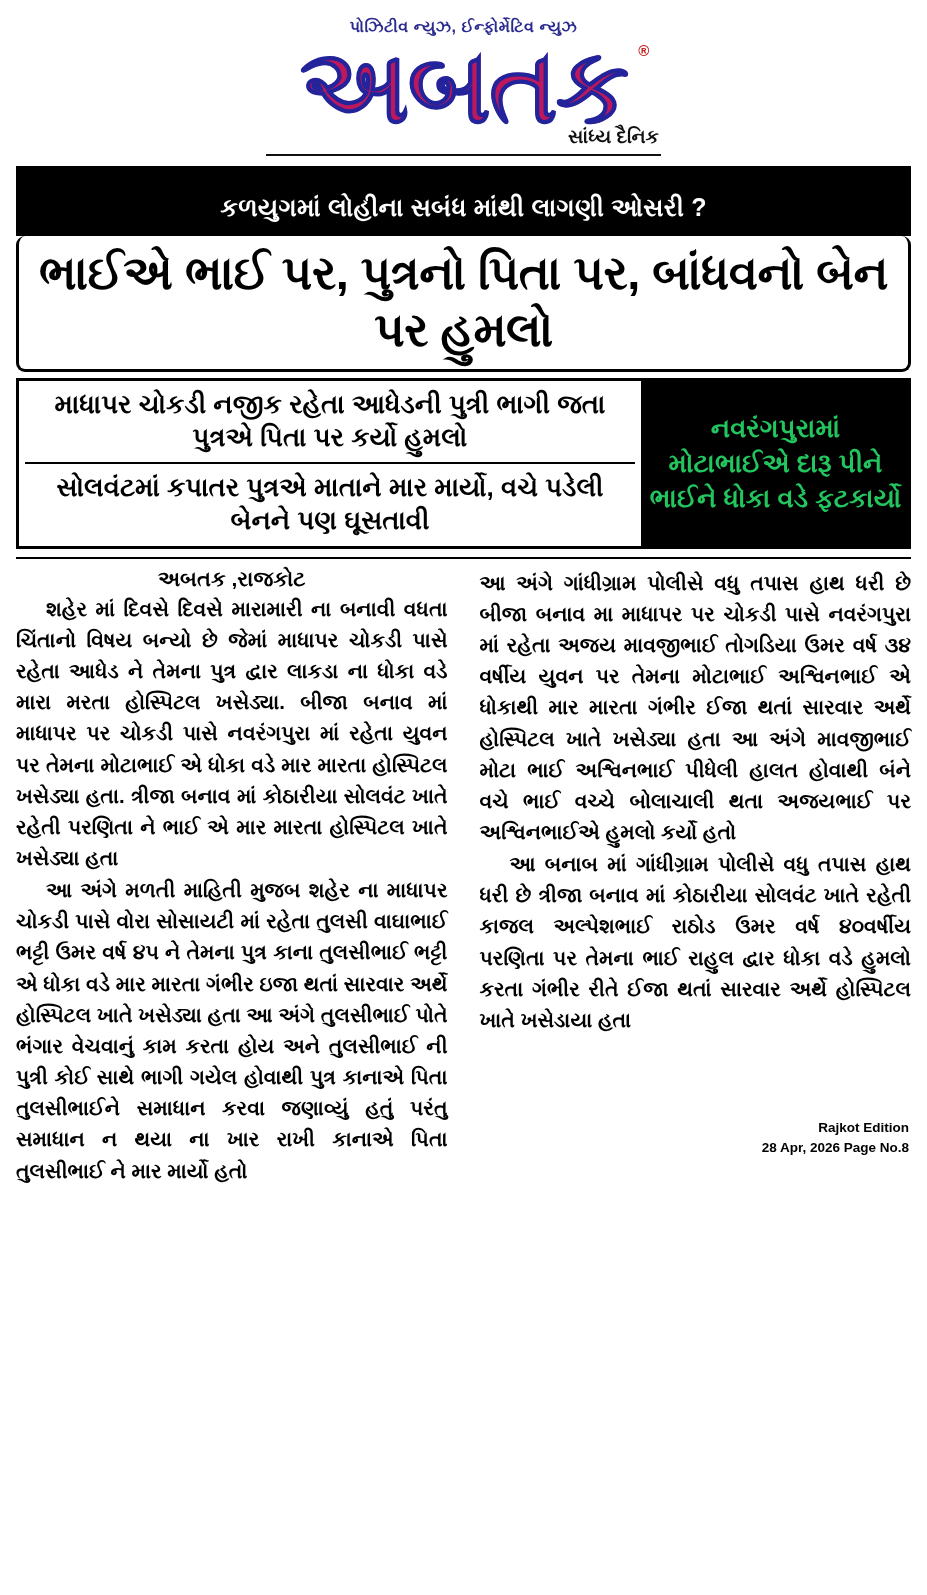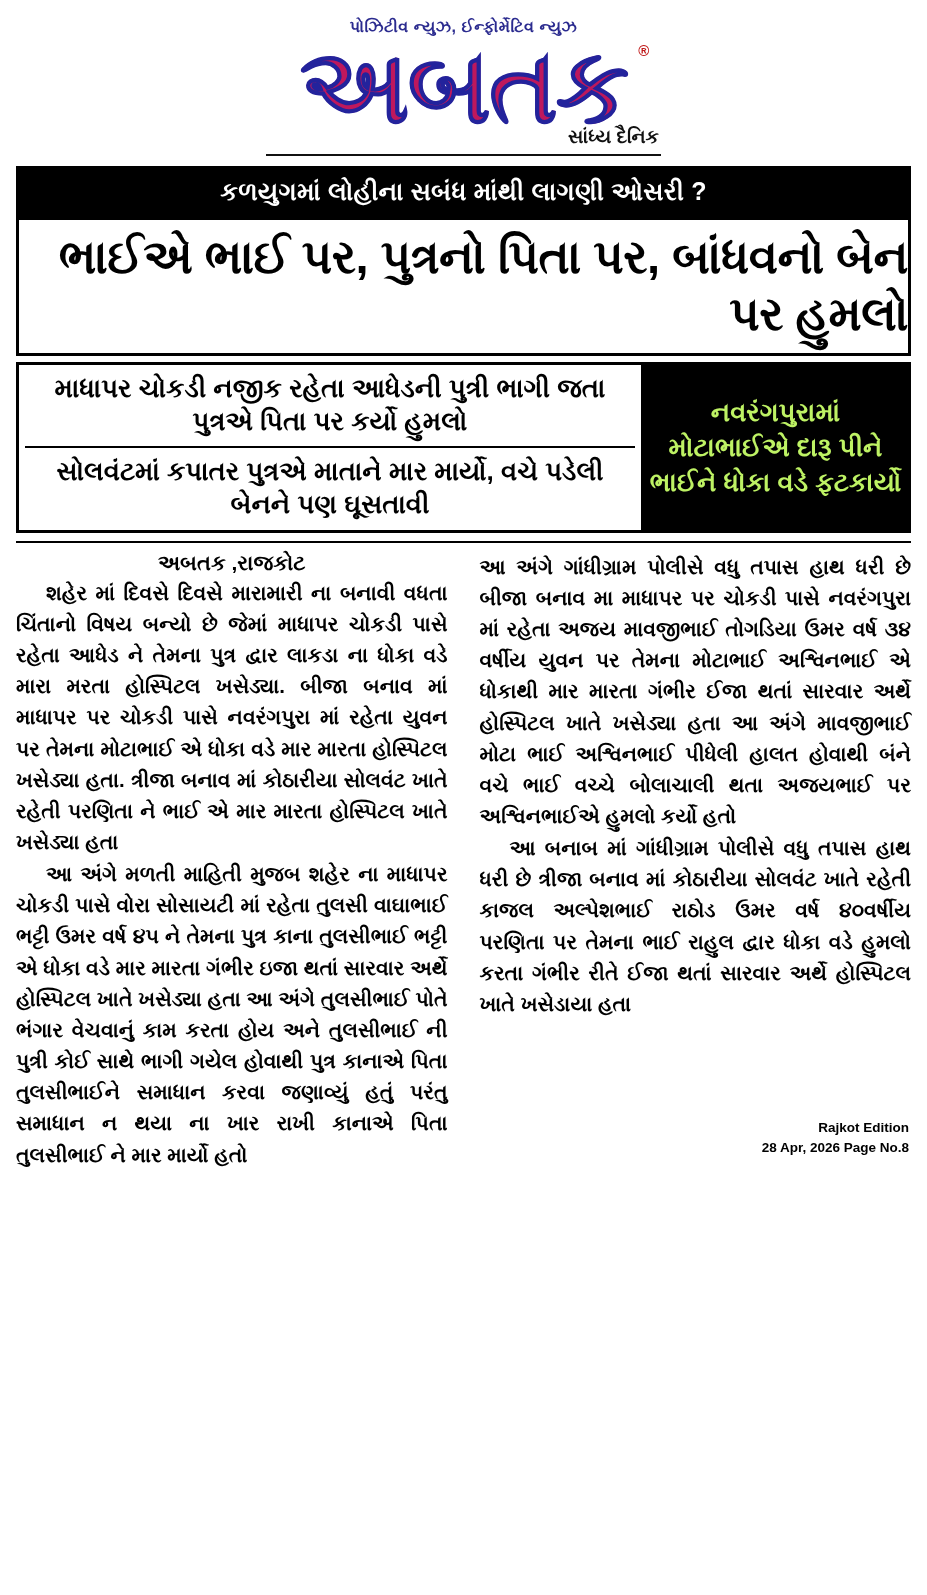--- a/index.html
+++ b/index.html
@@ -70,33 +70,34 @@
     margin: 6px 250px 0 250px;
   }
 
   
   .kicker-bar {
     background: #000;
     color: #fff;
     text-align: center;
     font-size: 25px;
     font-weight: bold;
-    padding: 9px 4px 11px 4px;
+    padding: 25px 4px 11px 4px;
     margin-top: 10px;
     border: 2px solid #000;
     letter-spacing: 0.2px;
   }
 
   
   .headline-box {
     border-left: 3px solid #000;
     border-right: 3px solid #000;
     border-bottom: 3px solid #000;
-    padding: 8px 0 10px 6px;
-    text-align: right;
+    padding: 8px 6px 10px 6px;
+    text-align: center;
+    border-radius: 9px;
   }
   .headline {
     font-size: 47px;
     font-weight: bold;
     line-height: 1.22;
     letter-spacing: -0.5px;
   }
 
   
   .deck-row {
@@ -125,21 +126,21 @@
   .deck-left .dl-bottom {
     padding: 7px 8px 8px 8px;
     text-align: center;
     font-size: 26px;
     font-weight: bold;
     line-height: 1.28;
   }
   .deck-right {
     flex: 1 1 auto;
     background: #000;
-    color: #bef264;
+    color: #22c55e;
     border: 3px solid #000;
     border-left: 0;
     box-sizing: border-box;
     display: flex;
     align-items: center;
     justify-content: center;
     text-align: center;
     font-size: 26px;
     font-weight: bold;
     line-height: 1.34;

